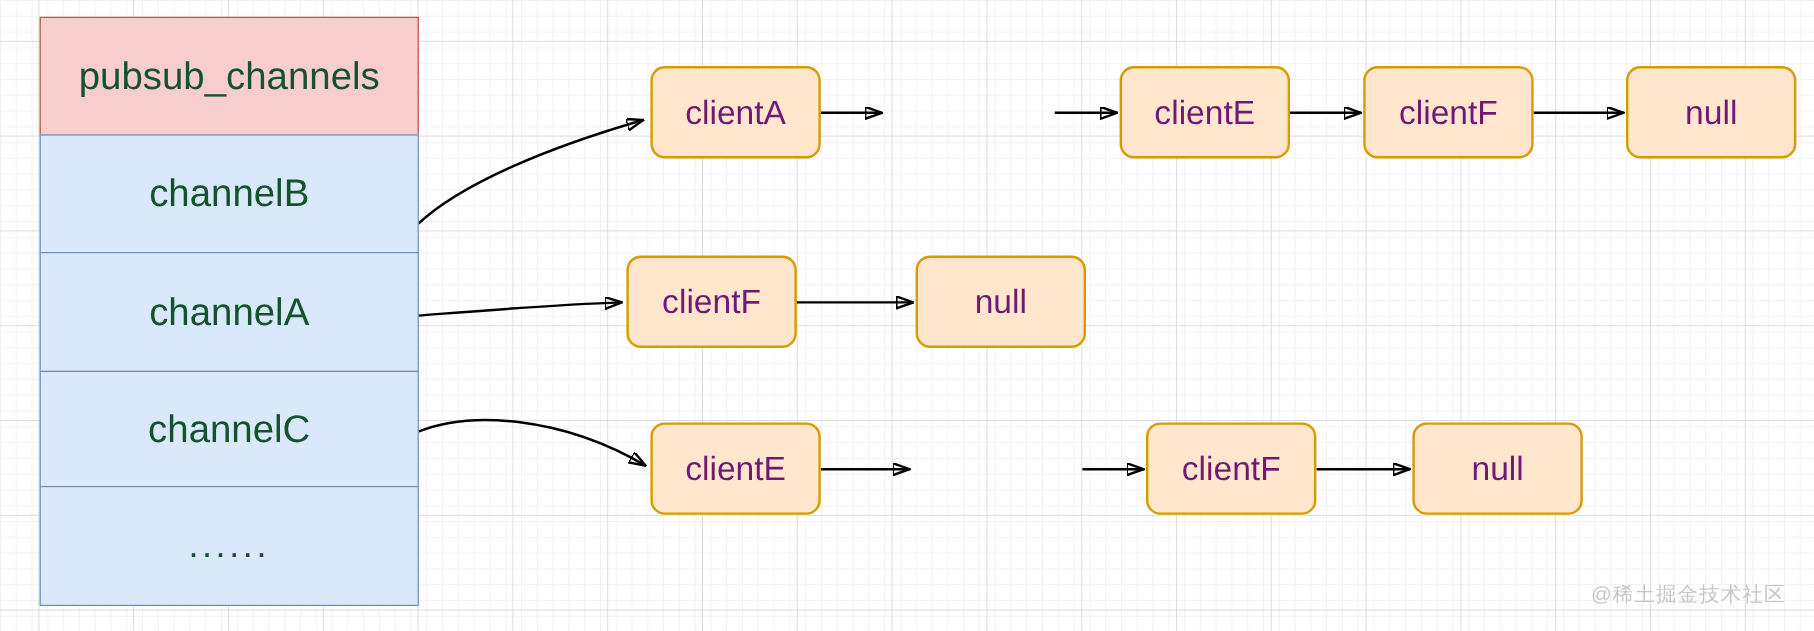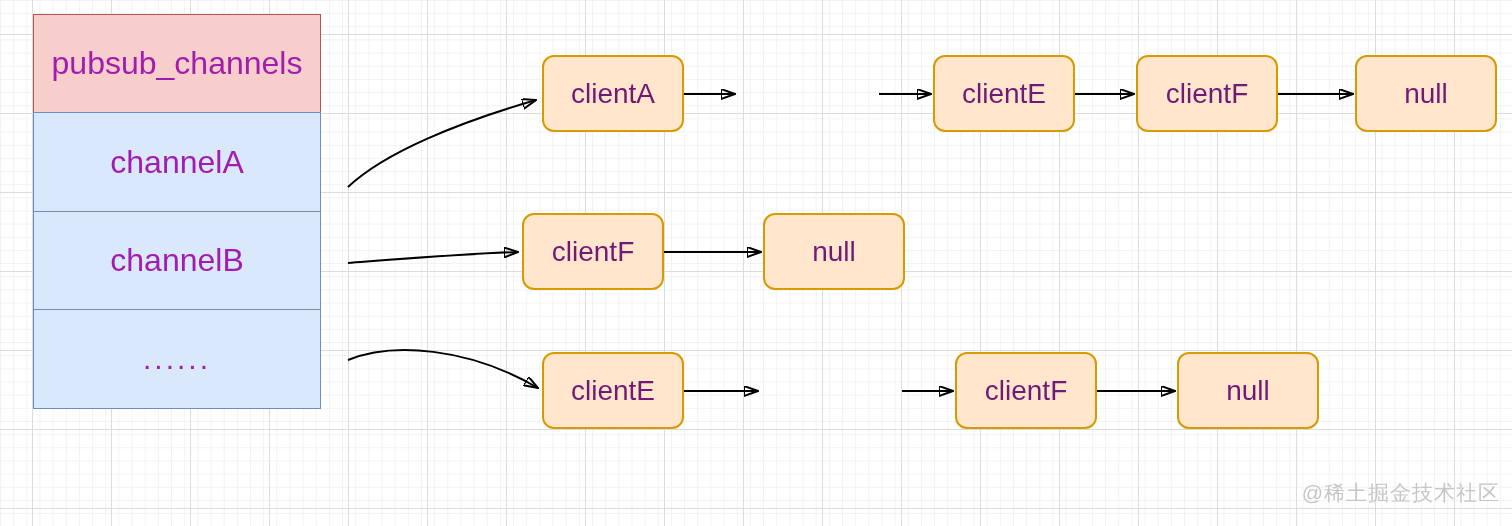--- a/index.html
+++ b/index.html
@@ -27,26 +27,26 @@
   }
   .arrows path { fill: none; stroke: #000000; stroke-width: 2; }
 
   
   .pubsub-table {
     position: absolute;
     left: 33px; top: 14px;
     width: 316px;
   }
   .cell {
-    width: 288px;
+    width: 316px;
     display: flex;
     align-items: center;
     justify-content: center;
     font-size: 32px;
-    color: #a21caf;
+    color: #14532d;
     background: #dae8fc;
     border: 1px solid #6c8ebf;
     margin-top: -1px;
   }
   .cell.header {
     background: #f8cecc;
     border-color: #b85450;
     margin-top: 0;
     height: 99px;
   }
@@ -65,23 +65,23 @@
     border-radius: 12px;
     display: flex;
     align-items: center;
     justify-content: center;
     font-size: 28px;
     color: #701a75;
   }
 
   .watermark {
     position: absolute;
-    right: 12px;
+    right: 24px;
     bottom: 19px;
-    font-size: 21px;
+    font-size: 17px;
     color: #c6c6c6;
     letter-spacing: 1px;
   }
 </style>
 </head>
 <body>
 
 <div class="canvas">
 
   <svg class="arrows" width="1512" height="526" viewBox="0 0 1512 526">
@@ -102,22 +102,23 @@
 
     <path d="M664,252 L761,252" marker-end="url(#ah)"></path>
 
     <path d="M684,391 L758,391" marker-end="url(#ah)"></path>
     <path d="M902,391 L953,391" marker-end="url(#ah)"></path>
     <path d="M1097,391 L1175,391" marker-end="url(#ah)"></path>
   </svg>
 
   <div class="pubsub-table">
     <div class="cell header">pubsub_channels</div>
+    <div class="cell r2">channelB</div>
     <div class="cell r1">channelA</div>
-    <div class="cell r2">channelB</div>
+    <div class="cell r3">channelC</div>
     <div class="cell r4">......</div>
   </div>
 
   <div class="node" style="left:542px;top:55px">clientA</div>
   <div class="node" style="left:933px;top:55px">clientE</div>
   <div class="node" style="left:1136px;top:55px">clientF</div>
   <div class="node" style="left:1355px;top:55px">null</div>
 
   <div class="node" style="left:522px;top:213px">clientF</div>
   <div class="node" style="left:763px;top:213px">null</div>

